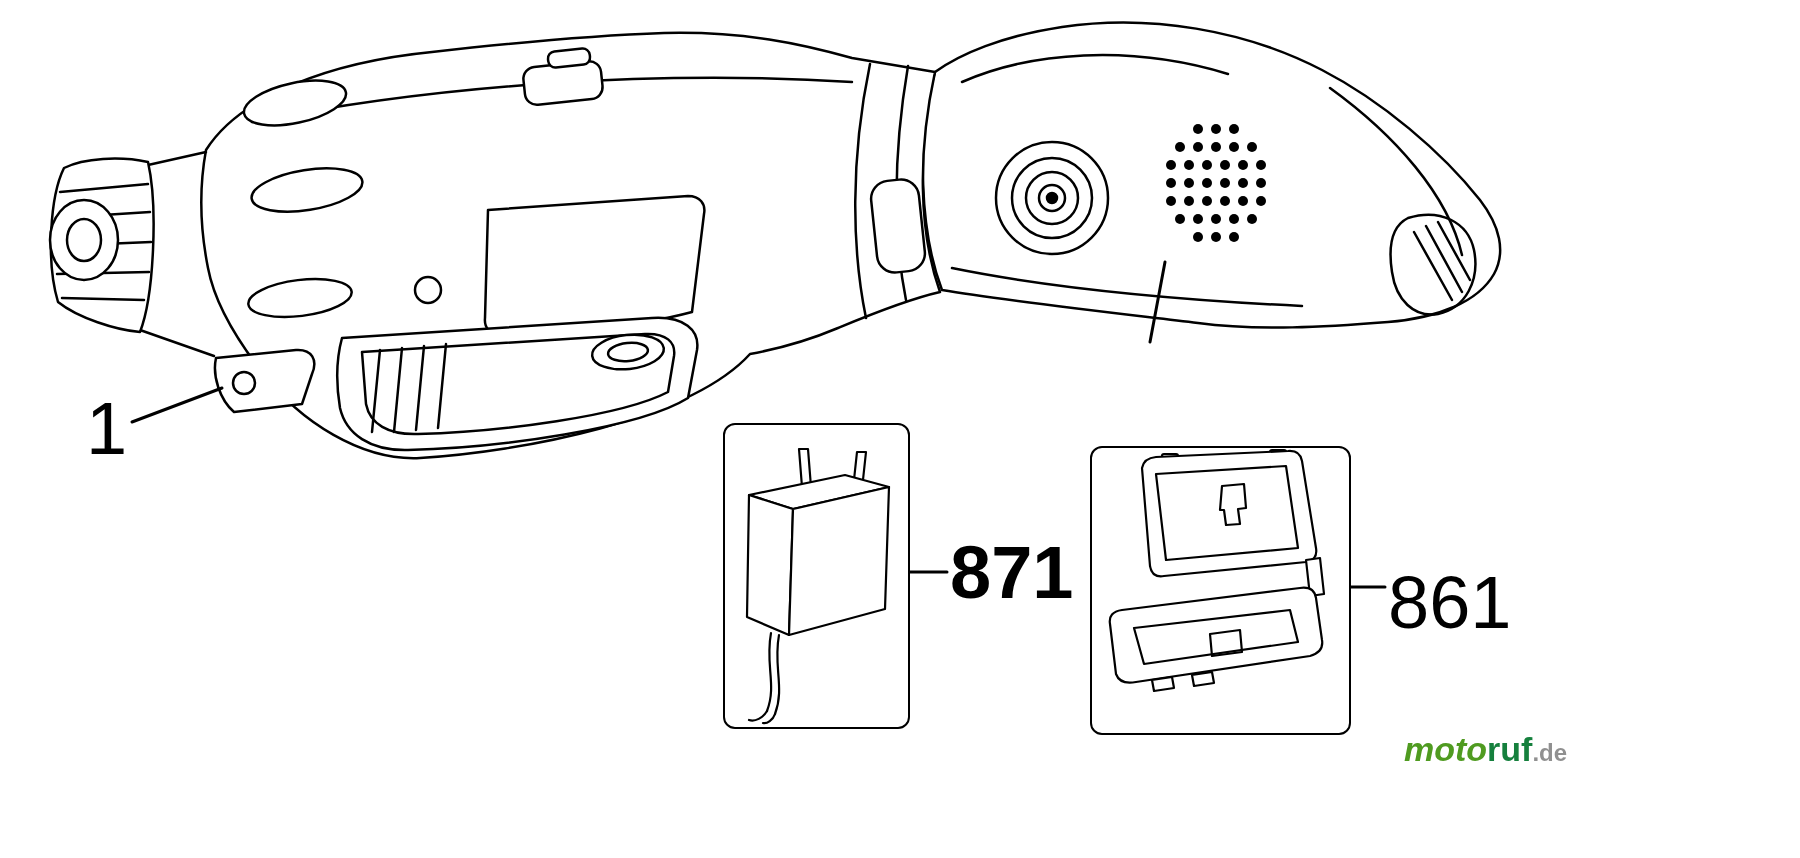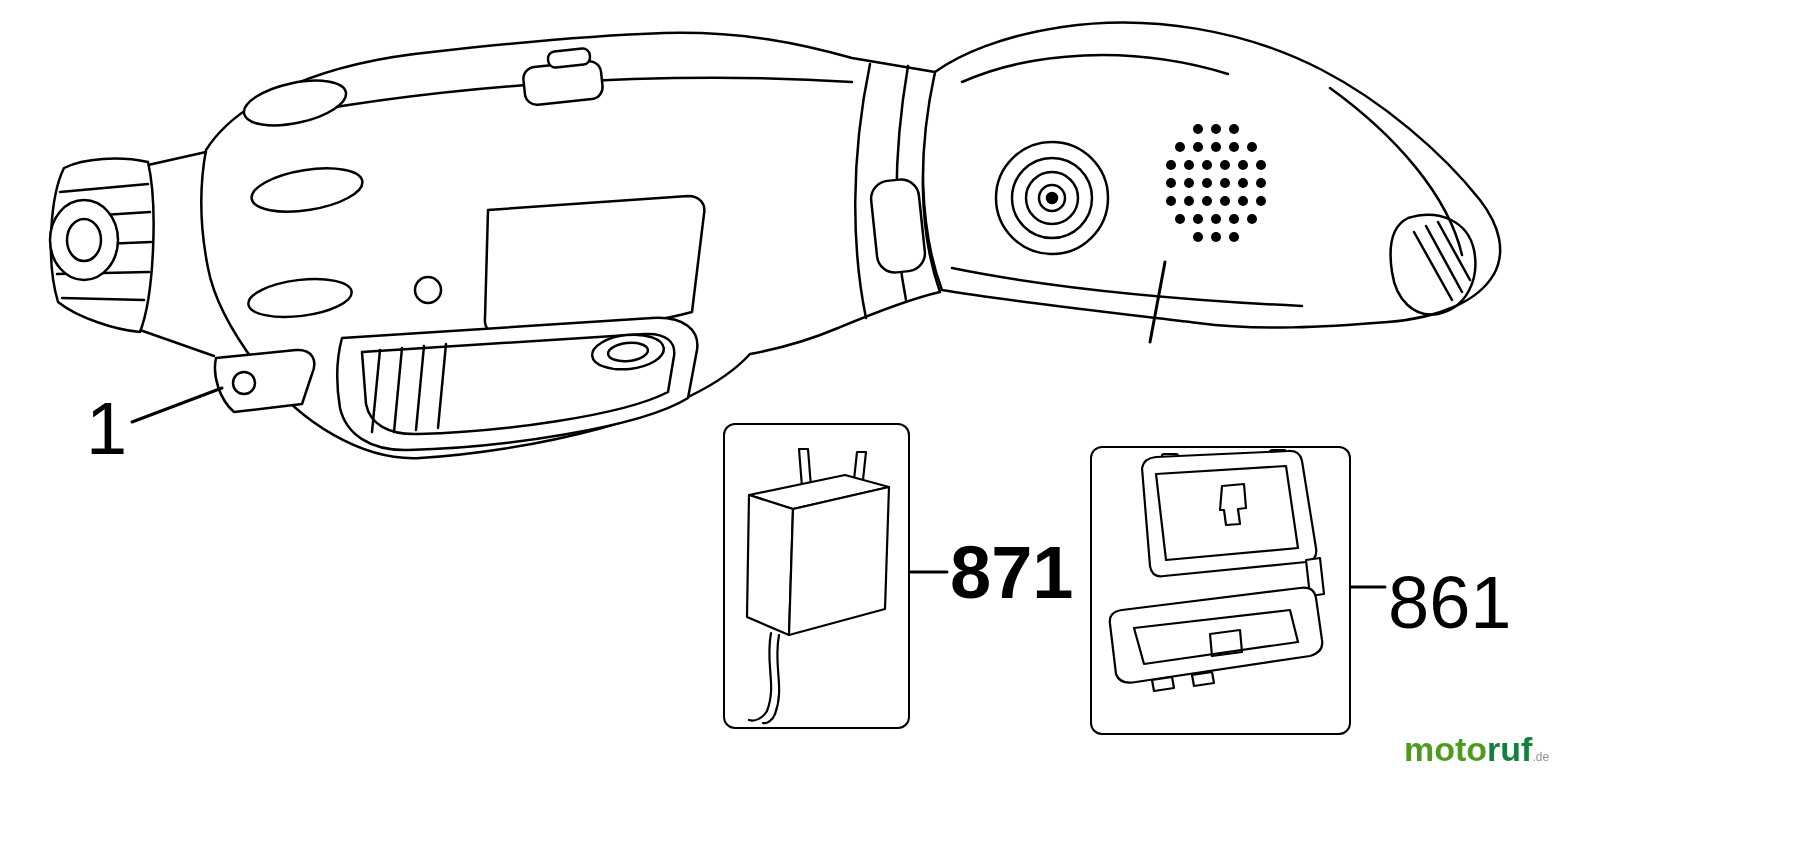--- a/index.html
+++ b/index.html
@@ -34,23 +34,23 @@
   .box svg{position:absolute;left:0;top:0;width:100%;height:100%;}
   .watermark{
     position:absolute;
     left:1404px;top:732px;
     font-family:"Liberation Sans", sans-serif;
     font-weight:bold;
     font-size:34px;
     line-height:1;
     white-space:nowrap;
   }
-  .wm-green{color:#4f9b20;}
+  .wm-green{color:#4f9b20;font-style:italic;}
   .wm-orange{color:#15803d;}
-  .wm-tld{color:#909090;font-size:12px;font-weight:normal;}
+  .wm-tld{color:#909090;font-size:24px;font-weight:bold;}
 </style>
 </head>
 <body>
 
 <div class="page">
 
   <svg class="art" viewBox="0 0 1800 858" xmlns="http://www.w3.org/2000/svg">
     <g stroke="#000" stroke-width="2.5" fill="#ffffff" stroke-linejoin="round" stroke-linecap="round">
 
       <g>

